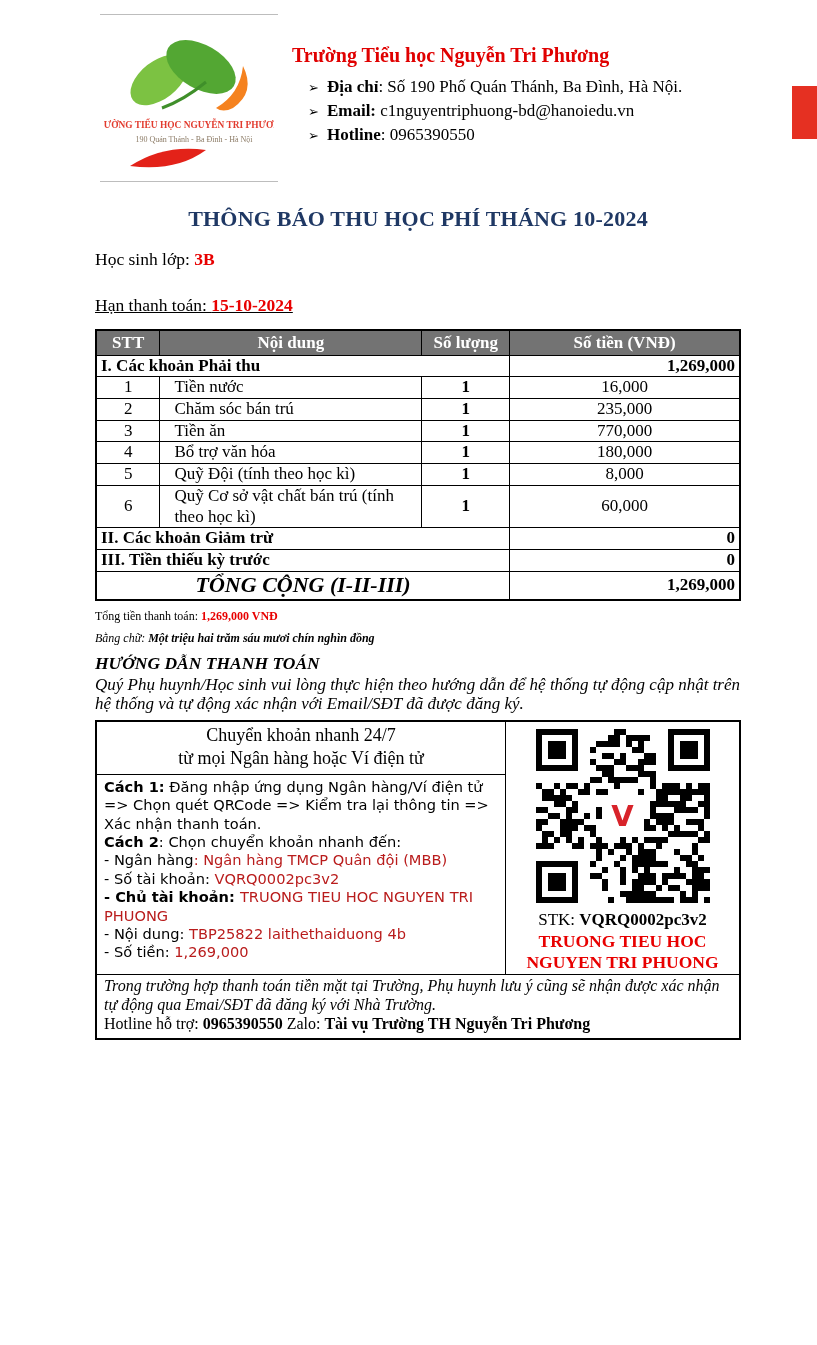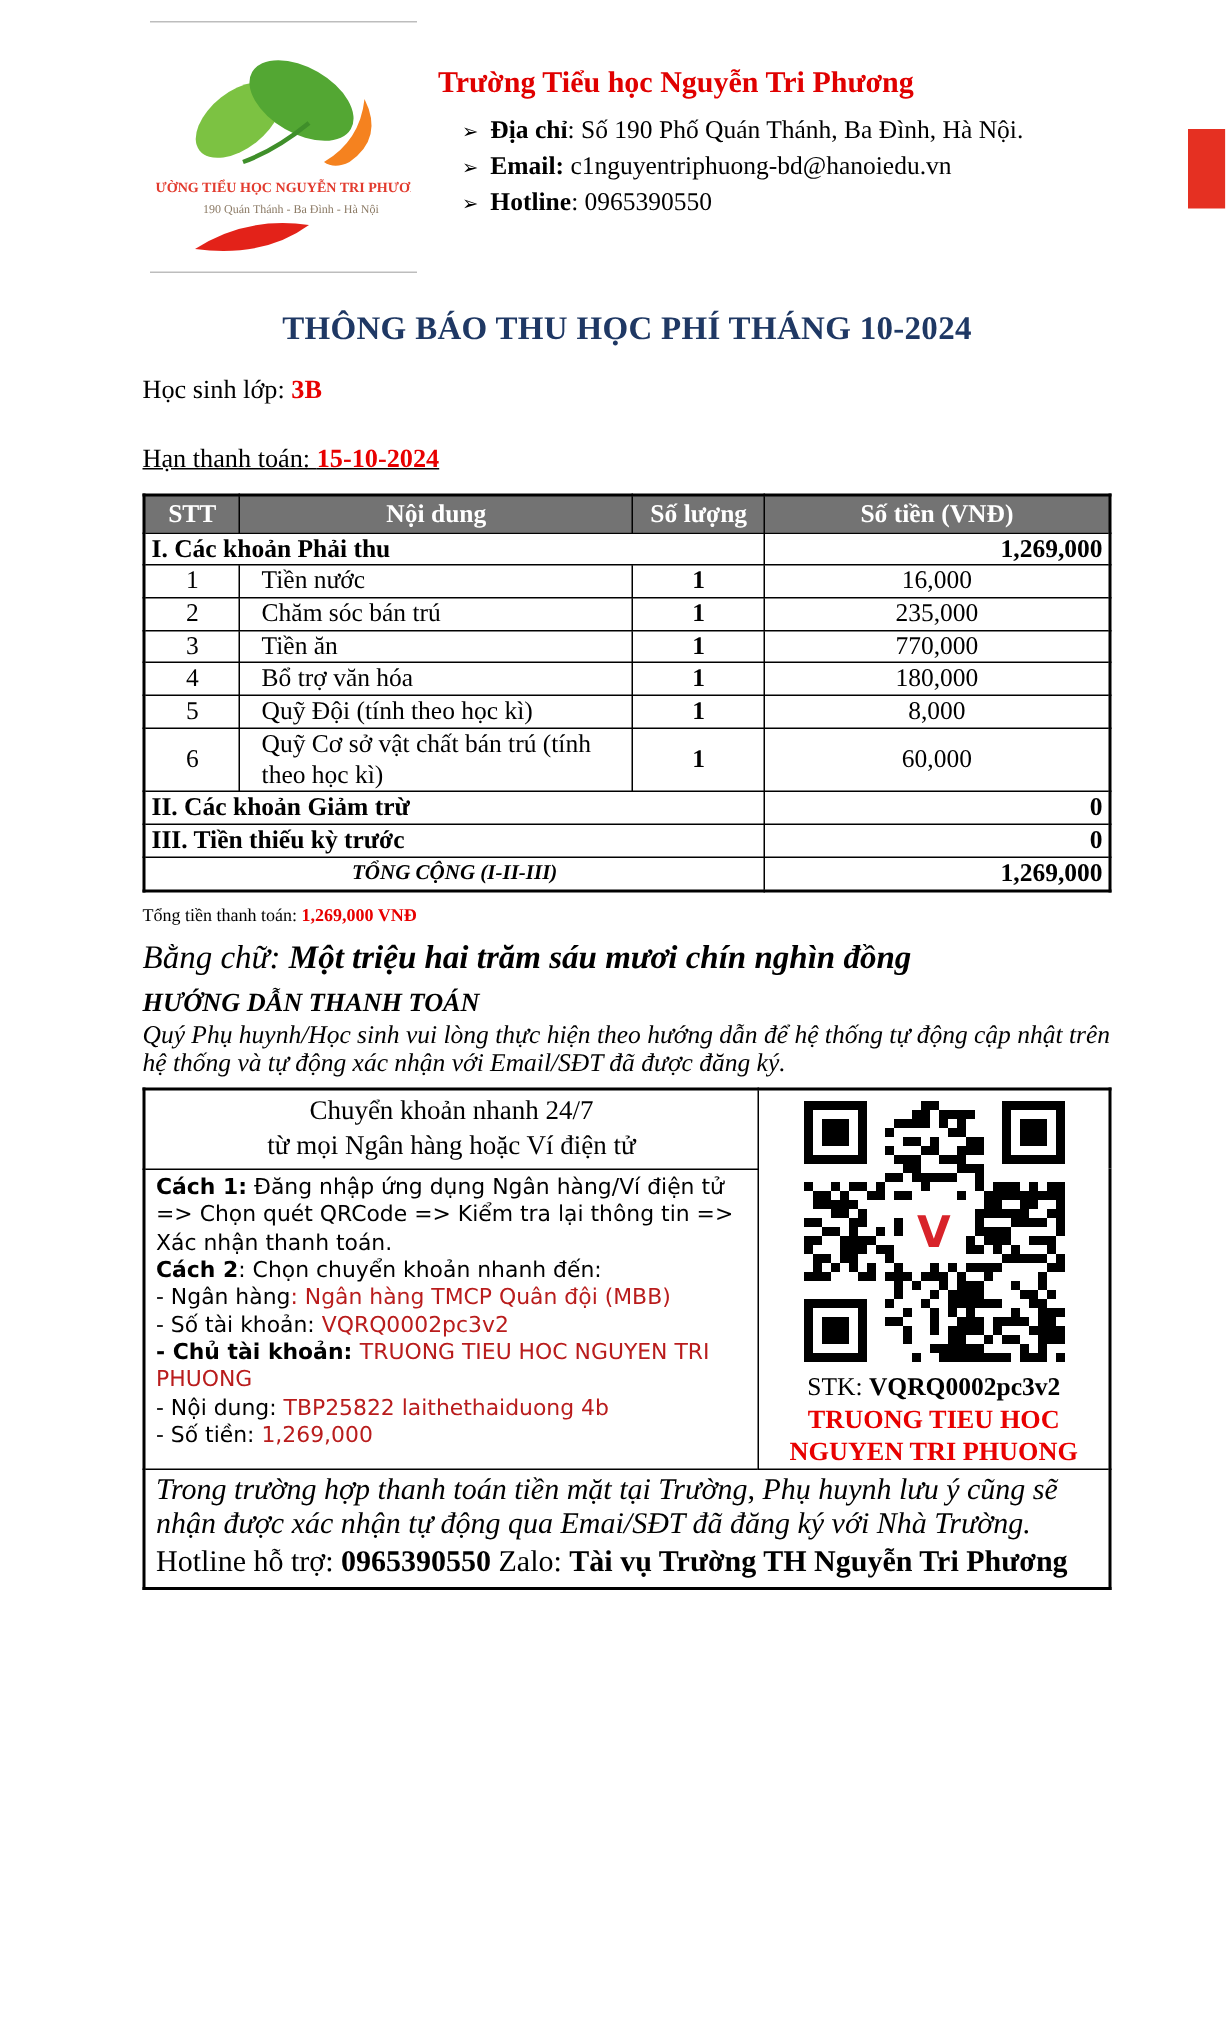--- a/index.html
+++ b/index.html
@@ -29,47 +29,47 @@
   .redv{color:#e80000;font-weight:bold;}
 
   
   .fee-table{width:646px;border-collapse:collapse;margin-top:13px;font-size:17px;border:2px solid #000;}
   .fee-table th,.fee-table td{border:1px solid #000;padding:0 4px;line-height:1.22;}
   .fee-table th{background:#737373;color:#fff;font-size:17px;padding:2px 3px;text-align:center;line-height:1.15;}
   .c{text-align:center;} .b{font-weight:bold;}
   .fee-table td.name{padding-left:14px;}
   .fee-table td.sec{font-weight:bold;padding-left:4px;}
   .fee-table td.amt-r{font-weight:bold;text-align:right;padding-right:4px;}
-  .fee-table td.total-lab{font-weight:bold;font-style:italic;text-align:center;font-size:14px;}
+  .fee-table td.total-lab{font-weight:bold;font-style:italic;text-align:center;font-size:22px;}
 
   
   .summary{margin-top:8px;}
   .sum-line{font-size:12px;margin:6px 0;}
-  .words{font-style:italic;font-size:22px;margin:7px 0;}
+  .words{font-style:italic;font-size:12px;margin:7px 0;}
   .words .wv{font-weight:bold;}
   .guide-title{font-weight:bold;font-style:italic;font-size:17.5px;margin:7px 0 1px;}
   .guide-text{font-style:italic;font-size:17px;line-height:1.14;margin:0 0 7px;}
 
   
   .pay-table{width:646px;border-collapse:collapse;border:2px solid #000;}
   .pay-table td{border:1px solid #000;vertical-align:top;}
   .pay-head{text-align:center;font-weight:normal;font-size:18px;line-height:1.25;padding:2px;}
   .pay-body{font-family:"DejaVu Sans","Liberation Sans",sans-serif;font-size:14.6px;line-height:1.26;padding:3px 7px;}
   .pay-body div{margin:0;}
   .pay-body .red{color:#b91c1c;font-weight:normal;}
   .pay-body .bl{font-weight:bold;}
   .qr-cell{width:229px;text-align:center;padding:4px 2px 2px;}
   .qr-wrap{position:relative;width:180px;height:180px;margin:0 auto;background:#fff;}
   .qr-wrap svg{position:absolute;left:3px;top:3px;}
   .qr-center{position:absolute;left:50%;top:50%;transform:translate(-50%,-50%);width:40px;height:40px;background:#fff;
              display:flex;align-items:center;justify-content:center;
              font-family:"DejaVu Sans",sans-serif;font-weight:bold;font-size:29px;color:#d8232a;}
   .stk-line{font-size:17px;margin-top:4px;}
   .qr-holder{color:#e80000;font-weight:bold;font-size:17.5px;line-height:1.15;margin-top:1px;}
-  .pay-foot{padding:2px 7px 4px;font-size:20px;}
+  .pay-foot{padding:2px 7px 4px;font-size:16px;}
   .pay-note{font-style:italic;line-height:1.18;}
   .hotline-line{line-height:1.25;}
 
   .logo-line1{font-weight:bold;fill:#e23b2e;}
   .logo-line2{fill:#8c7b66;}
 </style>
 </head>
 <body>
 
 <div class="page">

